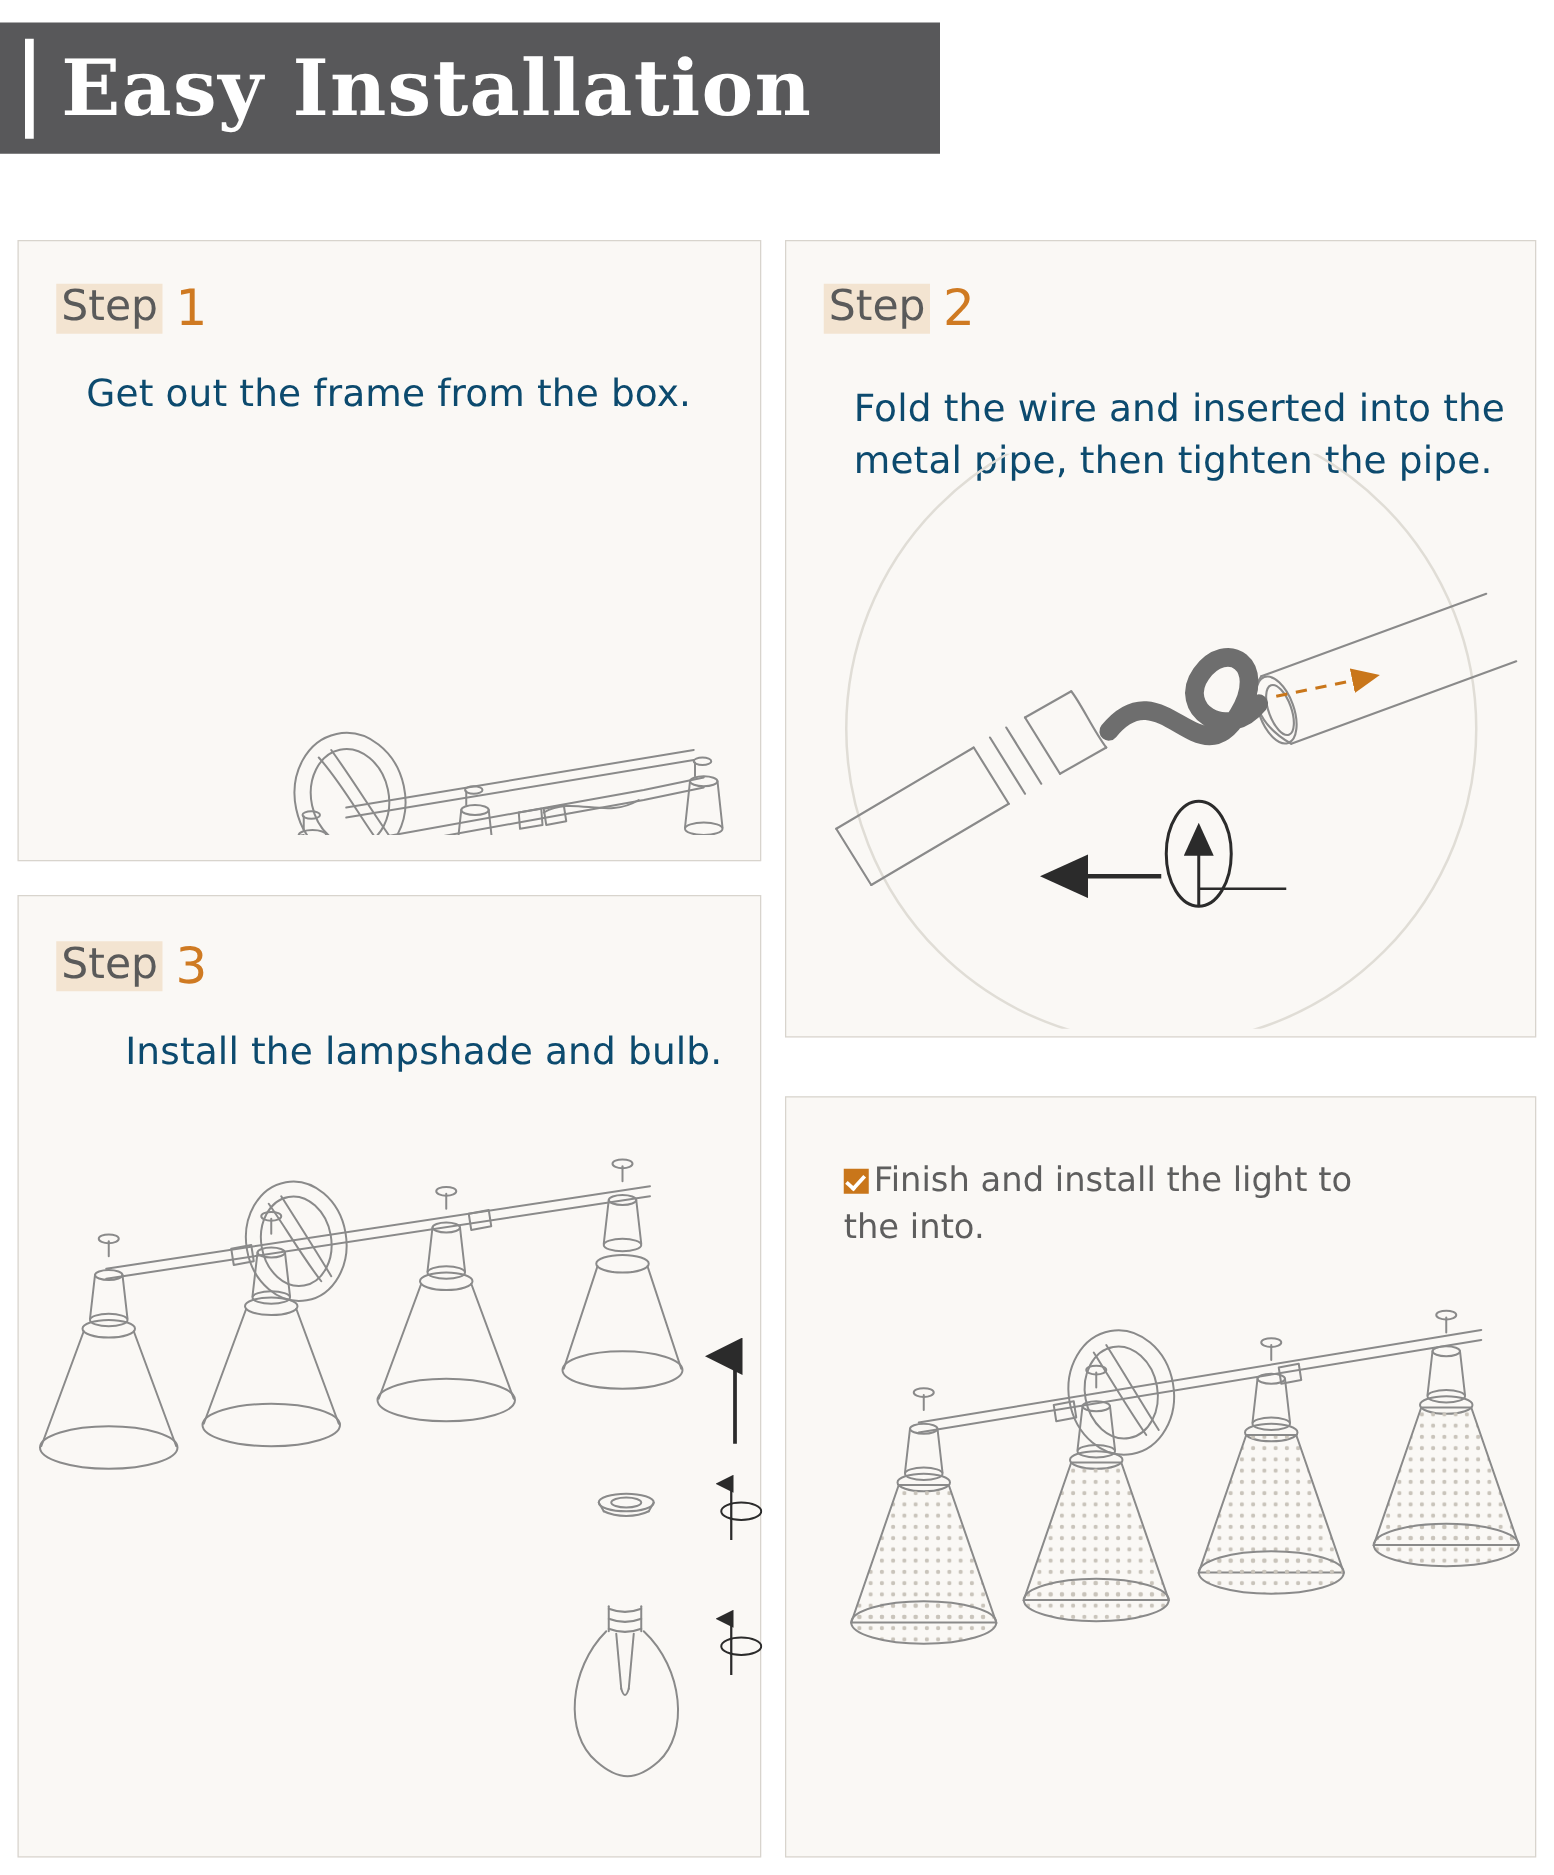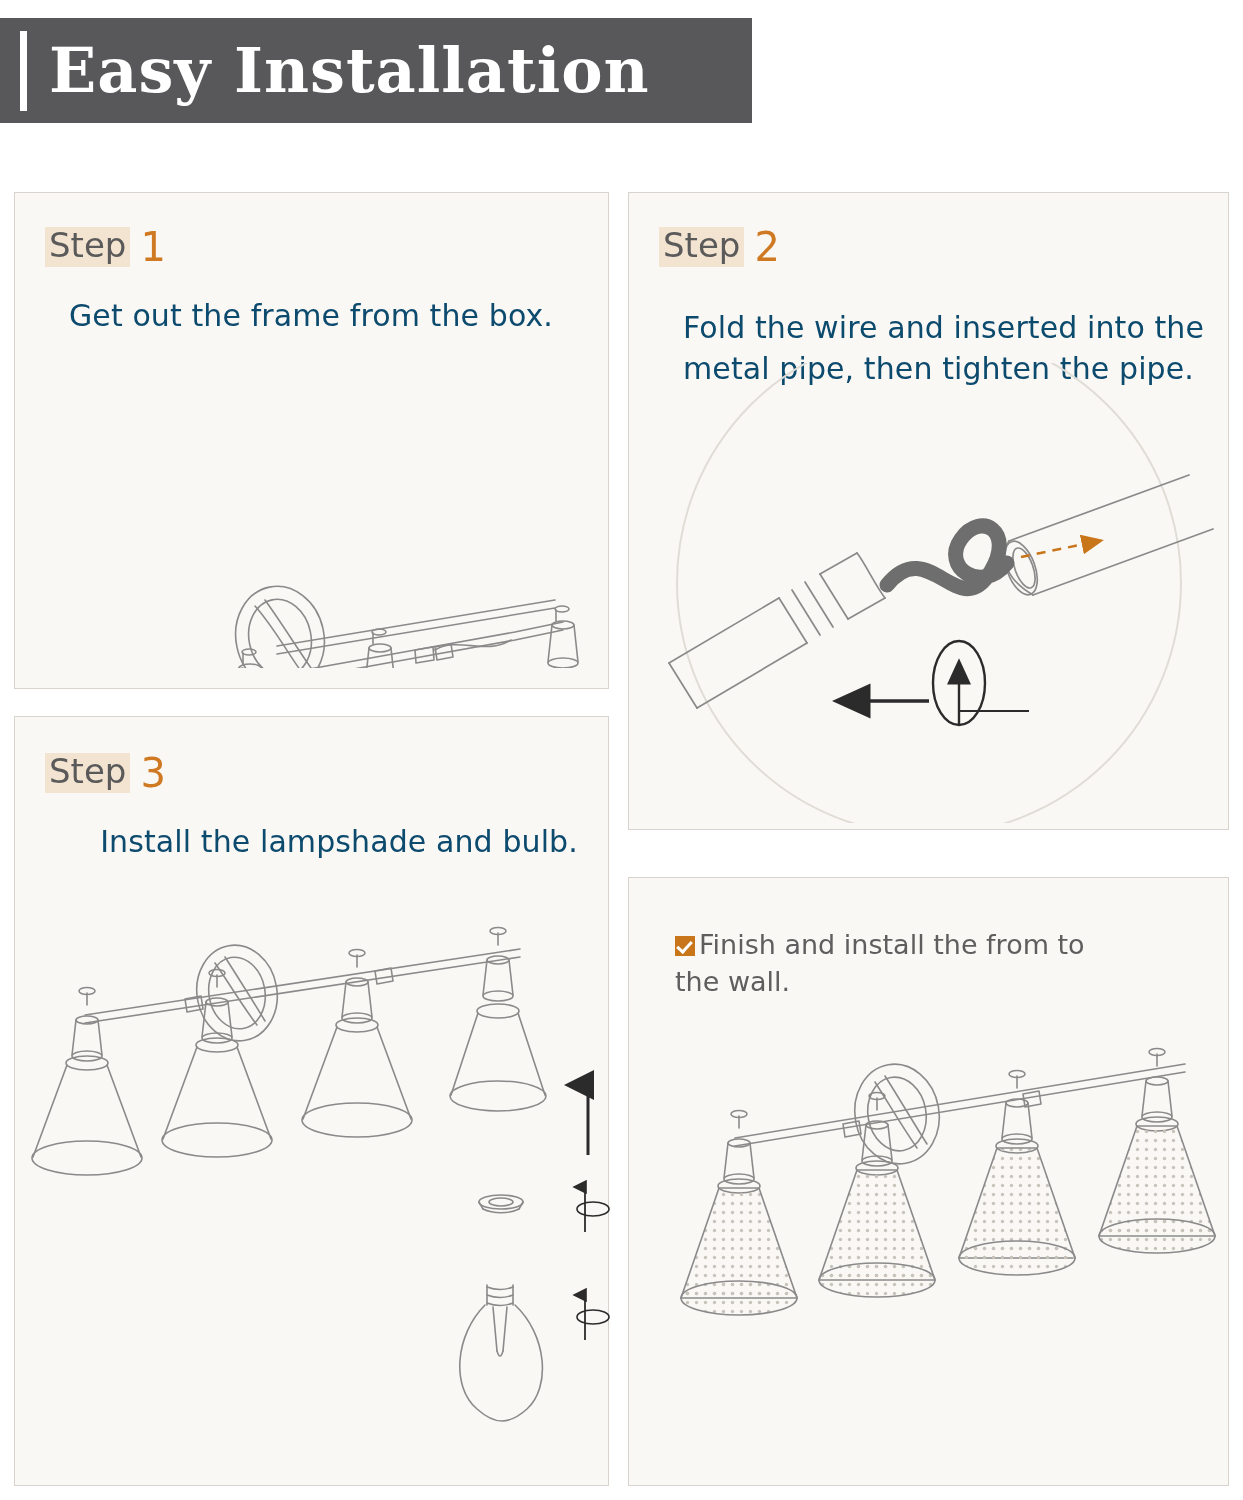--- a/index.html
+++ b/index.html
@@ -367,21 +367,21 @@
         <ellipse cx="578" cy="430" rx="16" ry="7"></ellipse>
       </g>
       <line x1="570" y1="345" x2="570" y2="300" stroke="#2b2b2b" stroke-width="1.8" marker-end="url(#arrowSm)"></line>
       <line x1="570" y1="453" x2="570" y2="408" stroke="#2b2b2b" stroke-width="1.8" marker-end="url(#arrowSm)"></line>
     </svg>
   </div>
 </div>
 
 <div class="panel" id="panel-finish">
   <div class="finish-text">
-    <span class="check-box"></span><span>Finish and install the from to the wall.</span>
+    <span class="check-box"></span><span>Finish and install the light to the into.</span>
   </div>
 
   <div class="art" style="left:0; top:150px;">
     <svg width="601" height="450" viewBox="0 0 601 450">
       <defs>
         <pattern id="dots" width="9" height="9" patternUnits="userSpaceOnUse">
           <circle cx="4.5" cy="4.5" r="1.7" fill="#c9c4bb"></circle>
         </pattern>
       </defs>
       <g fill="none" stroke="#8a8a8a" stroke-width="1.6" stroke-linecap="round" stroke-linejoin="round">

